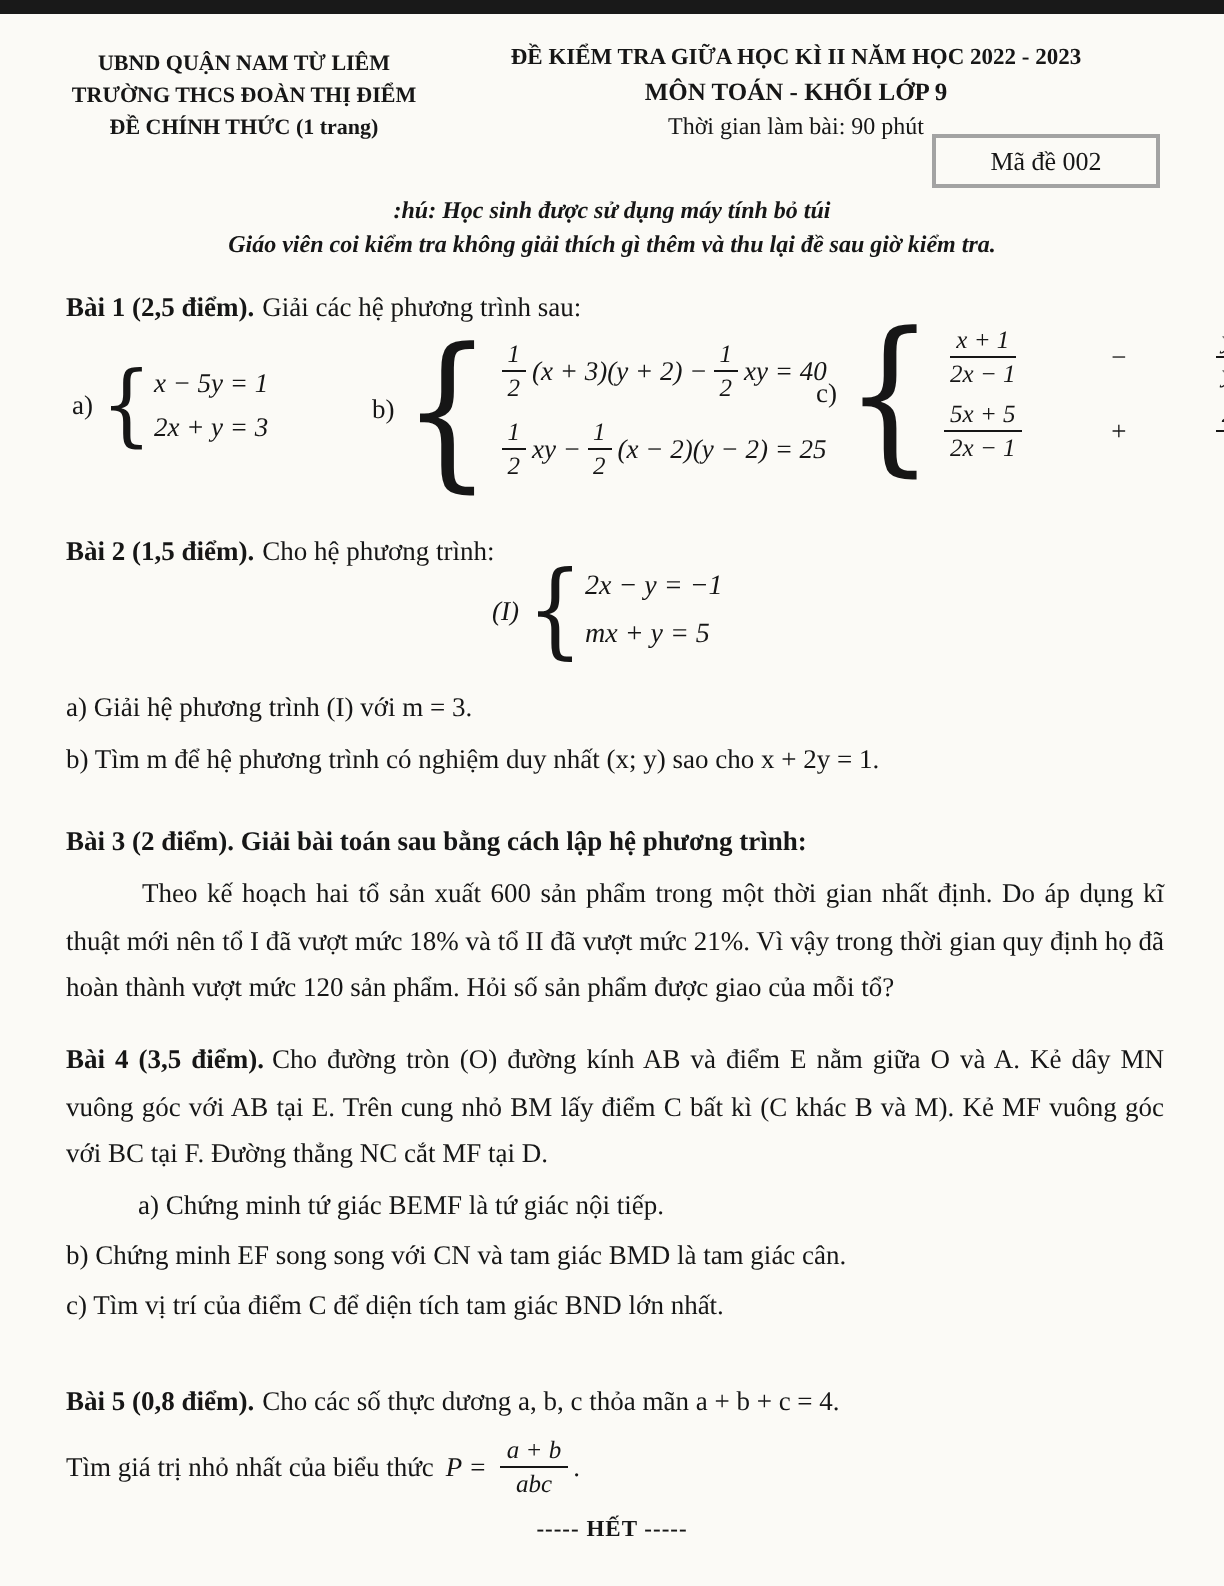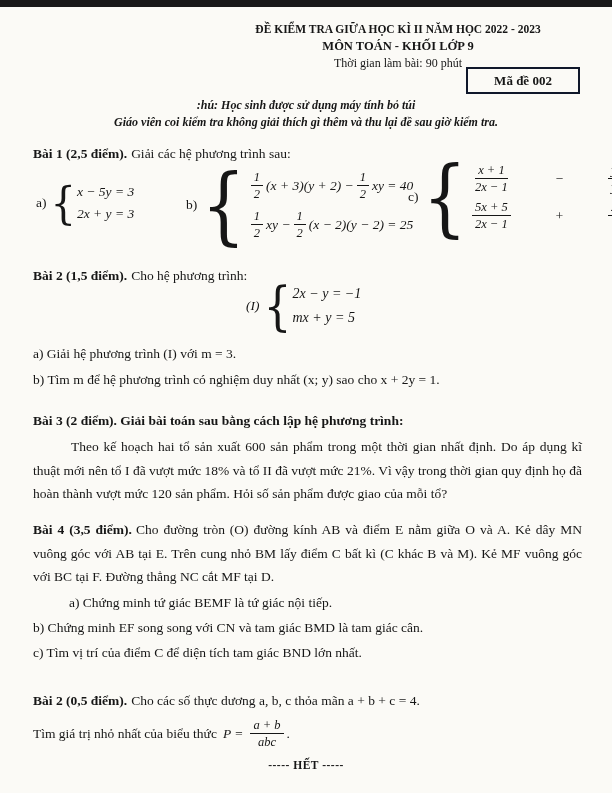--- a/index.html
+++ b/index.html
@@ -8,22 +8,22 @@
   .top-edge{position:absolute;top:0;left:0;width:612px;height:7px;background:#191919;}
   .abs{position:absolute;}
 
   
   .h-left{top:24px;left:26px;width:192px;text-align:center;font-weight:700;
           font-size:11px;line-height:16px;}
   .h-right{top:21px;left:228px;width:340px;text-align:center;}
   .hr1{font-weight:700;font-size:11.5px;line-height:16px;}
   .hr2{font-weight:700;font-size:12.5px;line-height:18px;}
   .hr3{font-size:12px;line-height:16px;}
-  .code-box{top:67px;left:466px;width:110px;height:23px;border:2px solid #0f172a;
-            display:flex;align-items:center;justify-content:center;font-weight:700;font-size:13px;}
+  .code-box{top:67px;left:466px;width:110px;height:23px;border:2px solid #a3a3a3;
+            display:flex;align-items:center;justify-content:center;font-weight:400;font-size:13px;}
   .notes{top:97px;left:0;width:612px;text-align:center;font-style:italic;font-weight:700;
          font-size:12px;line-height:17px;}
 
   
   .t{font-size:13.5px;}
   .bold{font-weight:700;margin-right:4px;}
   .q{font-size:13.5px;}
 
   
   .sys{display:flex;align-items:center;}
@@ -65,20 +65,25 @@
   .b5l2{top:718px;left:33px;display:flex;align-items:center;font-size:13.5px;}
   .b5l2 .peq{font-style:italic;margin:0 4px 0 6px;}
   .footer{top:759px;left:0;width:612px;text-align:center;font-weight:700;font-size:11.5px;letter-spacing:0.5px;}
 </style>
 </head>
 <body>
 
 <div class="page">
   <div class="top-edge"></div>
 
+  <div class="abs h-left">
+    <div>UBND QUẬN NAM TỪ LIÊM</div>
+    <div>TRƯỜNG THCS ĐOÀN THỊ ĐIỂM</div>
+    <div>ĐỀ CHÍNH THỨC (1 trang)</div>
+  </div>
 
   <div class="abs h-right">
     <div class="hr1">ĐỀ KIỂM TRA GIỮA HỌC KÌ II NĂM HỌC 2022 - 2023</div>
     <div class="hr2">MÔN TOÁN - KHỐI LỚP 9</div>
     <div class="hr3">Thời gian làm bài: 90 phút</div>
   </div>
 
   <div class="abs code-box">
     <span>Mã đề 002</span>
   </div>
@@ -89,21 +94,21 @@
   </div>
 
   <div class="abs b1t t">
     <span class="bold">Bài 1 (2,5 điểm).</span><span>Giải các hệ phương trình sau:</span>
   </div>
 
   <div class="abs sys sys-a">
     <span class="sys-label">a)</span>
     <span class="brace b-sm">{</span>
     <span class="sys-lines">
-      <span class="eq">x − 5y = 3</span>
+      <span class="eq">x − 5y = 1</span>
       <span class="eq">2x + y = 3</span>
     </span>
   </div>
 
   <div class="abs sys sys-b">
     <span class="sys-label">b)</span>
     <span class="brace b-lg">{</span>
     <span class="sys-lines">
       <span class="eqrow">
         <span class="frac">
@@ -183,21 +188,21 @@
   <div class="abs b3body">Theo kế hoạch hai tổ sản xuất 600 sản phẩm trong một thời gian nhất định. Do áp dụng kĩ thuật mới nên tổ I đã vượt mức 18% và tổ II đã vượt mức 21%. Vì vậy trong thời gian quy định họ đã hoàn thành vượt mức 120 sản phẩm. Hỏi số sản phẩm được giao của mỗi tổ?</div>
 
   <div class="abs b4">
     <span class="bold">Bài 4 (3,5 điểm).</span><span>Cho đường tròn (O) đường kính AB và điểm E nằm giữa O và A. Kẻ dây MN vuông góc với AB tại E. Trên cung nhỏ BM lấy điểm C bất kì (C khác B và M). Kẻ MF vuông góc với BC tại F. Đường thẳng NC cắt MF tại D.</span>
   </div>
   <div class="abs b4a q">a) Chứng minh tứ giác BEMF là tứ giác nội tiếp.</div>
   <div class="abs b4b q">b) Chứng minh EF song song với CN và tam giác BMD là tam giác cân.</div>
   <div class="abs b4c q">c) Tìm vị trí của điểm C để diện tích tam giác BND lớn nhất.</div>
 
   <div class="abs b5 t">
-    <span class="bold">Bài 2 (0,5 điểm).</span><span>Cho các số thực dương a, b, c thỏa mãn a + b + c = 4.</span>
+    <span class="bold">Bài 5 (0,8 điểm).</span><span>Cho các số thực dương a, b, c thỏa mãn a + b + c = 4.</span>
   </div>
   <div class="abs b5l2">
     <span>Tìm giá trị nhỏ nhất của biểu thức</span>
     <span class="peq">P =</span>
     <span class="frac">
       <span class="num">a + b</span>
       <span class="den">abc</span>
     </span>
     <span>.</span>
   </div>

